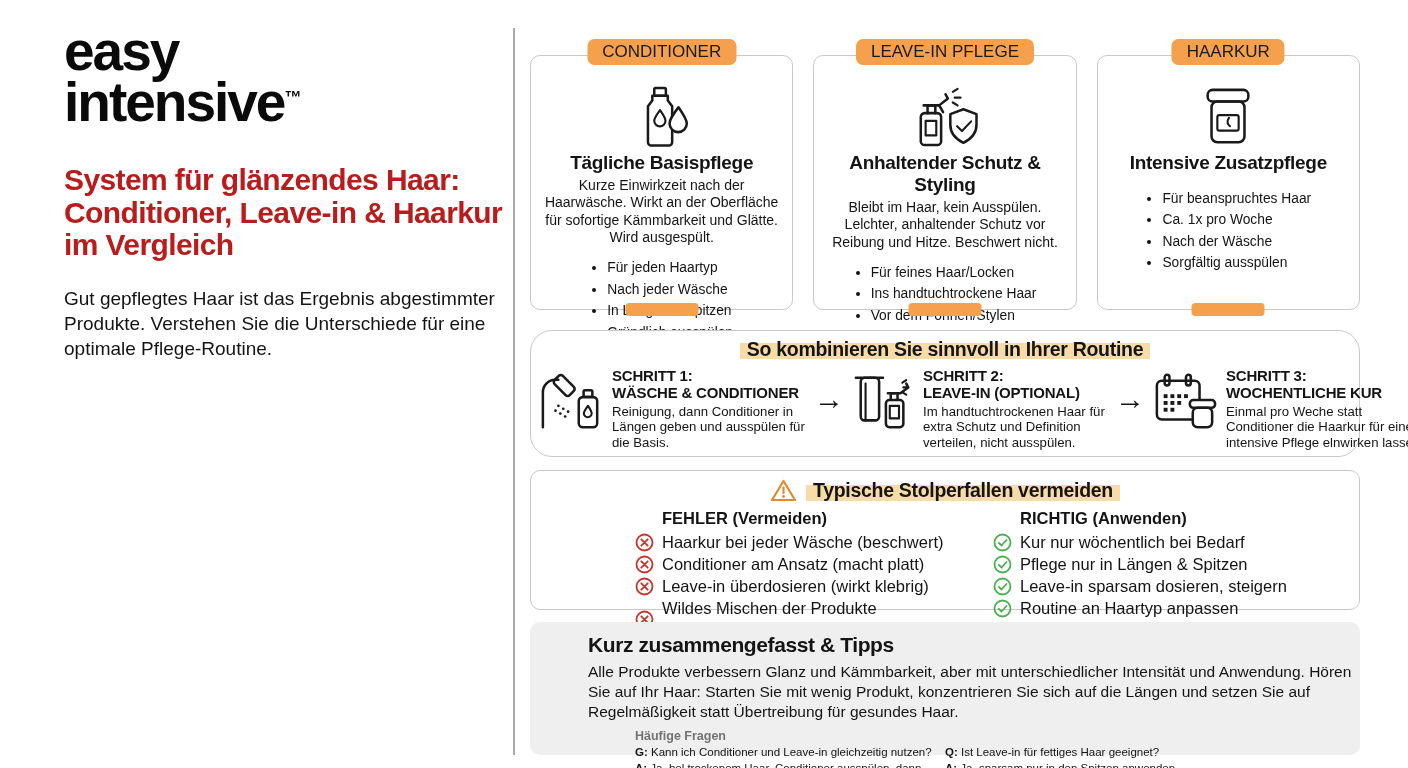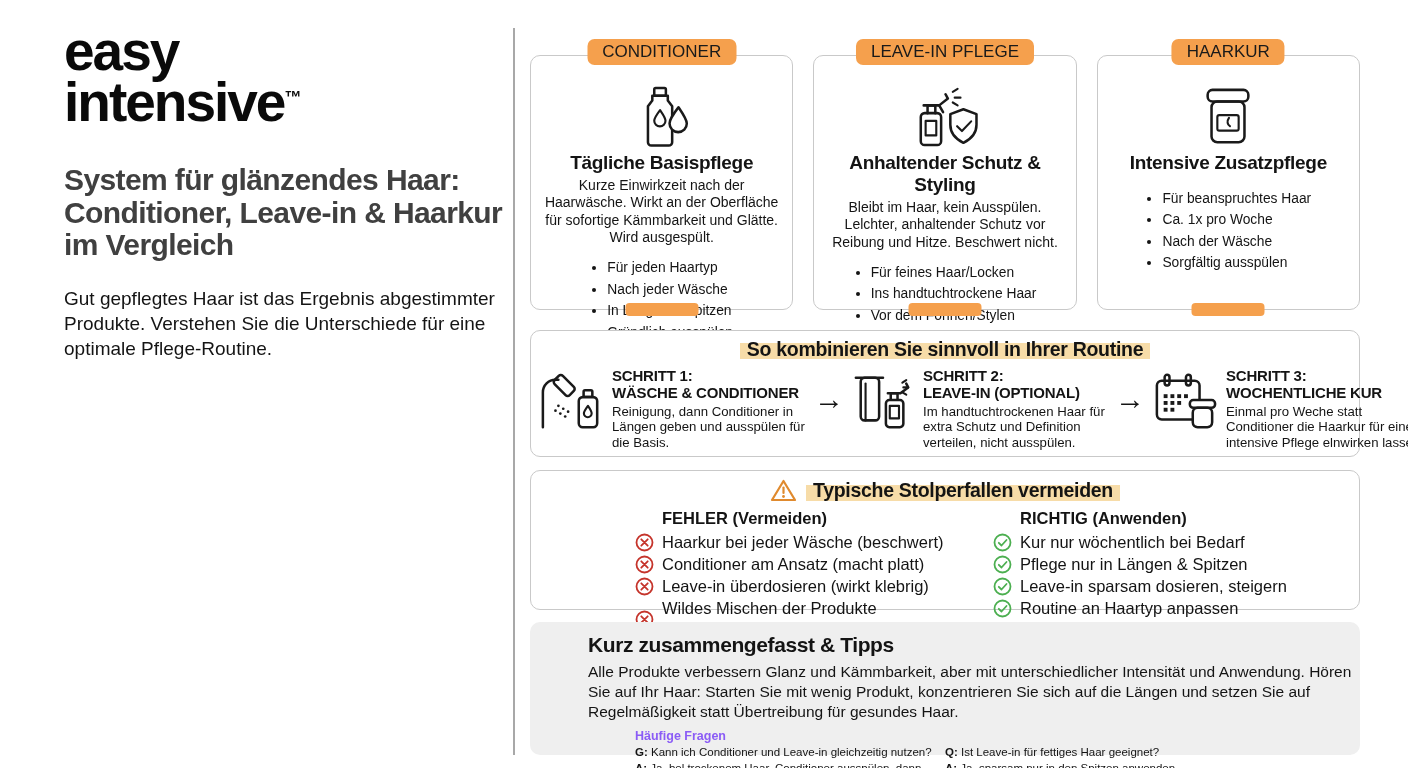--- a/index.html
+++ b/index.html
@@ -4,21 +4,21 @@
 <style>
   html,body{margin:0;padding:0;background:#fff;}
   .canvas{position:relative;width:1408px;height:768px;background:#fff;overflow:hidden;
           font-family:"Liberation Sans",sans-serif;color:#141414;}
 
   
   .left{position:absolute;left:64px;top:26px;width:458px;}
   .logo{font-size:55px;font-weight:bold;line-height:.93;letter-spacing:-2px;color:#0a0a0a;}
   .logo .tm{font-size:17px;letter-spacing:0;vertical-align:18px;font-weight:bold;}
   .page-title{margin:36px 0 0;font-size:30px;line-height:1.08;letter-spacing:-.6px;
-              font-weight:bold;color:#404040;}
+              font-weight:bold;color:#b91c1c;}
   .intro-text{margin:26px 0 0;font-size:19px;line-height:1.3;width:440px;}
 
   .divider{position:absolute;left:513px;top:28px;width:2px;height:727px;background:#a8a8a8;}
 
   
   .main{position:absolute;left:530px;top:0;width:830px;}
 
   
   .cards{position:absolute;left:0;top:55px;width:830px;display:flex;gap:20px;}
   .card{position:relative;flex:1;height:255px;background:#fff;border:1.5px solid #c9c9c9;
@@ -29,21 +29,21 @@
   .card .icon{display:block;margin:4px auto 2px;height:62px;}
   .card h3{font-size:19px;margin:4px 0 3px;letter-spacing:-.3px;}
   .card .desc{font-size:14px;line-height:1.24;margin:0;}
   .card ul{display:inline-block;text-align:left;margin:11px auto 0;padding-left:17px;
            font-size:13.8px;line-height:1.55;}
   .accent-bar{position:absolute;bottom:-7px;left:50%;transform:translateX(-50%);
               width:73px;height:13px;background:#F5A04D;border-radius:4px;}
 
   
   .routine{position:absolute;left:0;top:330px;width:830px;height:127px;background:#fff;
-           border:1.5px solid #c9c9c9;border-radius:10px;box-sizing:border-box;}
+           border:1.5px solid #c9c9c9;border-radius:22px;box-sizing:border-box;}
   .routine h2{text-align:center;font-size:19.5px;margin:7px 0 7px;letter-spacing:-.3px;}
   .hl{background:linear-gradient(transparent 24%, #F7DCA8 24%, #F7DCA8 95%, transparent 95%);
       padding:0 7px;}
   .steps{display:flex;align-items:flex-start;padding:0 6px 0 8px;}
   .step{display:flex;gap:9px;}
   .step .sicon{flex:none;margin-top:2px;}
   .step-head{font-size:15px;font-weight:bold;line-height:1.12;letter-spacing:-.2px;}
   .step .sdesc{font-size:13.2px;line-height:1.2;margin:2px 0 0;}
   .t1{width:196px;} .t2{width:186px;} .t3{width:204px;}
   .arrow{font-size:30px;font-weight:bold;margin:16px 8px 0 6px;line-height:1;}
@@ -59,21 +59,21 @@
   .pcol.right{margin-left:28px;}
   .pcol h4{font-size:16.5px;margin:1px 0 4px 27px;}
   .pitem{display:flex;align-items:center;gap:8px;font-size:16.5px;line-height:1.33;}
 
   
   .summary{position:absolute;left:0;top:622px;width:830px;height:133px;background:#efefef;
            border-radius:10px;box-sizing:border-box;padding:11px 0 0 58px;}
   .summary h2{font-size:21px;margin:0 0 5px;letter-spacing:-.4px;}
   .summary .body{font-size:15.5px;line-height:1.3;margin:0;width:764px;}
   .faq{margin:7px 0 0 47px;}
-  .faq h5{color:#8b5cf6;font-size:12.5px;margin:0 0 2px;font-weight:bold;}
+  .faq h5{color:#737373;font-size:12.5px;margin:0 0 2px;font-weight:bold;}
   .faq-cols{display:flex;}
   .faq-col{font-size:11.5px;line-height:1.35;}
   .faq-col.c1{width:310px;}
   .faq-col b{font-weight:bold;}
 
   svg{display:inline-block;}
   .ln{fill:none;stroke:#1a1a1a;stroke-width:2.6;stroke-linecap:round;stroke-linejoin:round;}
   .lnw{fill:#fff;stroke:#1a1a1a;stroke-width:2.6;stroke-linecap:round;stroke-linejoin:round;}
   .ln2{fill:none;stroke:#1a1a1a;stroke-width:2.2;stroke-linecap:round;stroke-linejoin:round;}
 </style>

